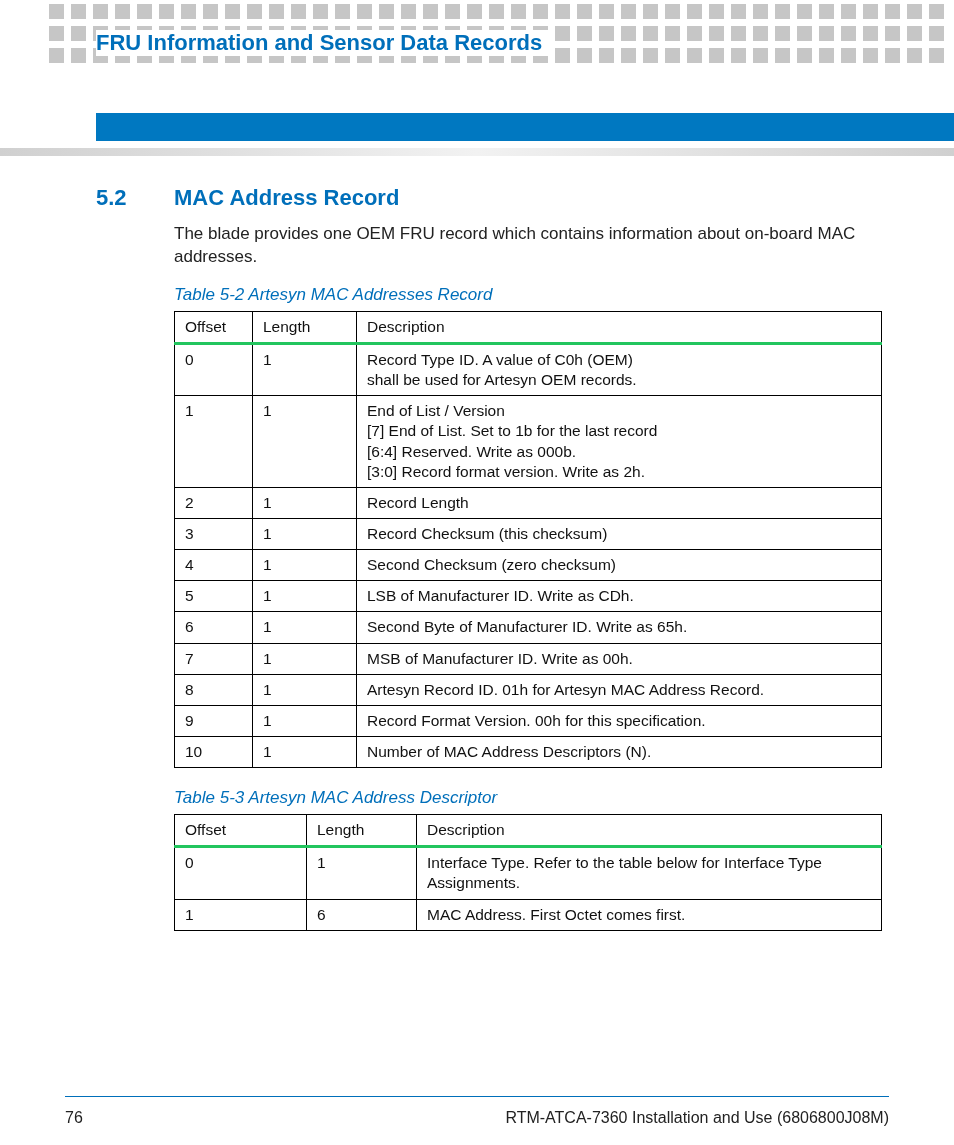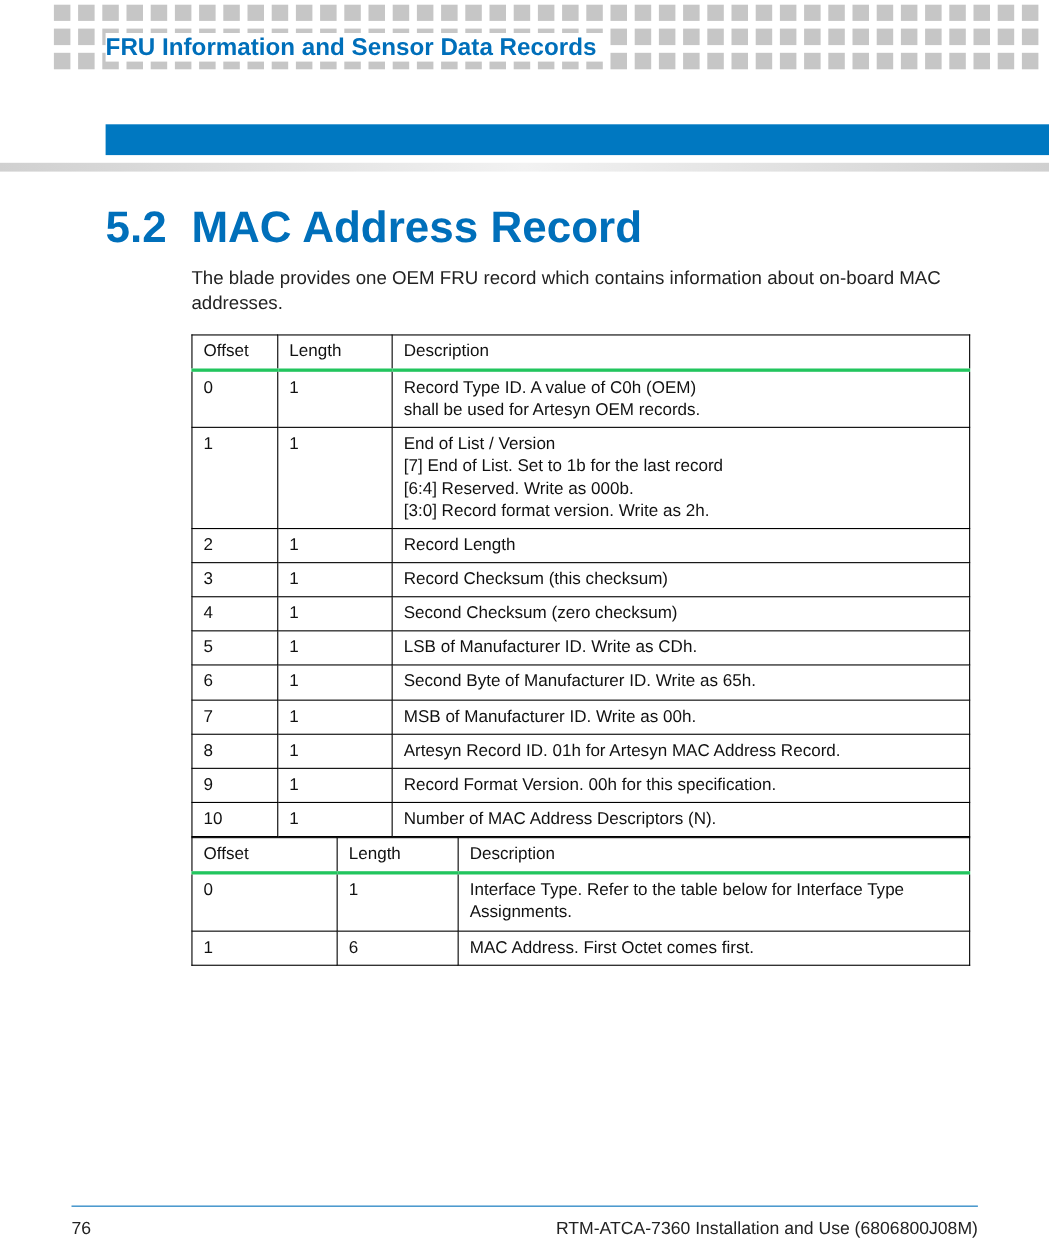--- a/index.html
+++ b/index.html
@@ -78,21 +78,21 @@
   .content {
     position: absolute;
     top: 185px;
     left: 96px;
     width: 786px;
   }
 
   h1.section {
     margin: 0 0 12px 0;
     color: #006fba;
-    font-size: 40px;
+    font-size: 22px;
     font-weight: 700;
   }
   h1.section .num {
     display: inline-block;
     width: 78px;
   }
   .body-indent {
     margin-left: 78px;
   }
   p.body {
@@ -298,20 +298,21 @@
   <div class="grad-bar"></div>
 
   <div class="content">
     <h1 class="section">
       <span class="num">5.2</span><span>MAC Address Record</span>
     </h1>
 
     <div class="body-indent">
       <p class="body">The blade provides one OEM FRU record which contains information about on-board MAC addresses.</p>
 
+      <div class="table-caption">Table 5-2 Artesyn MAC Addresses Record</div>
       <table class="data t1">
         <colgroup>
             <col class="c1">
             <col class="c2">
             <col class="c3">
           </colgroup>
         <thead>
           <tr>
             <th>Offset</th>
             <th>Length</th>
@@ -370,20 +371,21 @@
               <td>Record Format Version. 00h for this specification.</td>
             </tr>
             <tr>
               <td>10</td>
               <td>1</td>
               <td>Number of MAC Address Descriptors (N).</td>
             </tr>
           </tbody>
       </table>
 
+      <div class="table-caption" style="margin-top:20px">Table 5-3 Artesyn MAC Address Descriptor</div>
       <table class="data t2">
         <colgroup>
             <col class="c1">
             <col class="c2">
             <col class="c3">
           </colgroup>
         <thead>
           <tr>
             <th>Offset</th>
             <th>Length</th>

